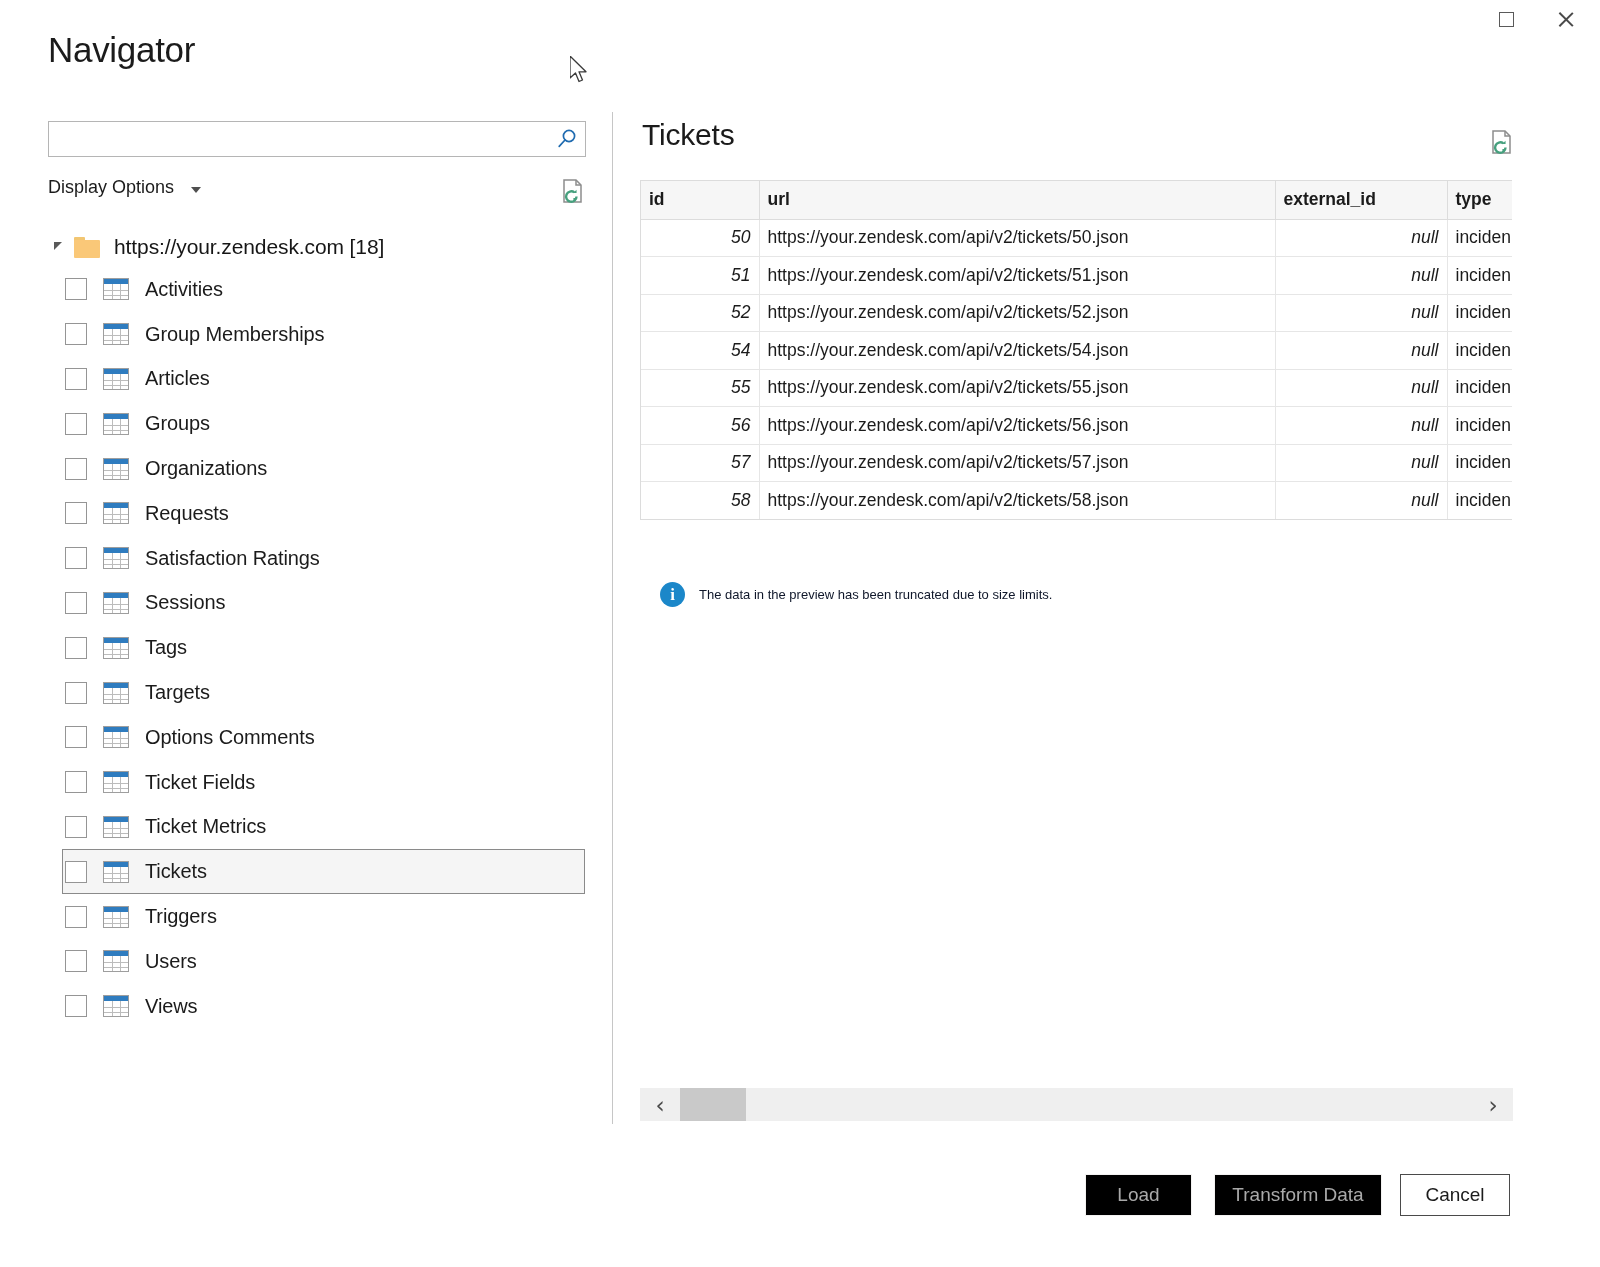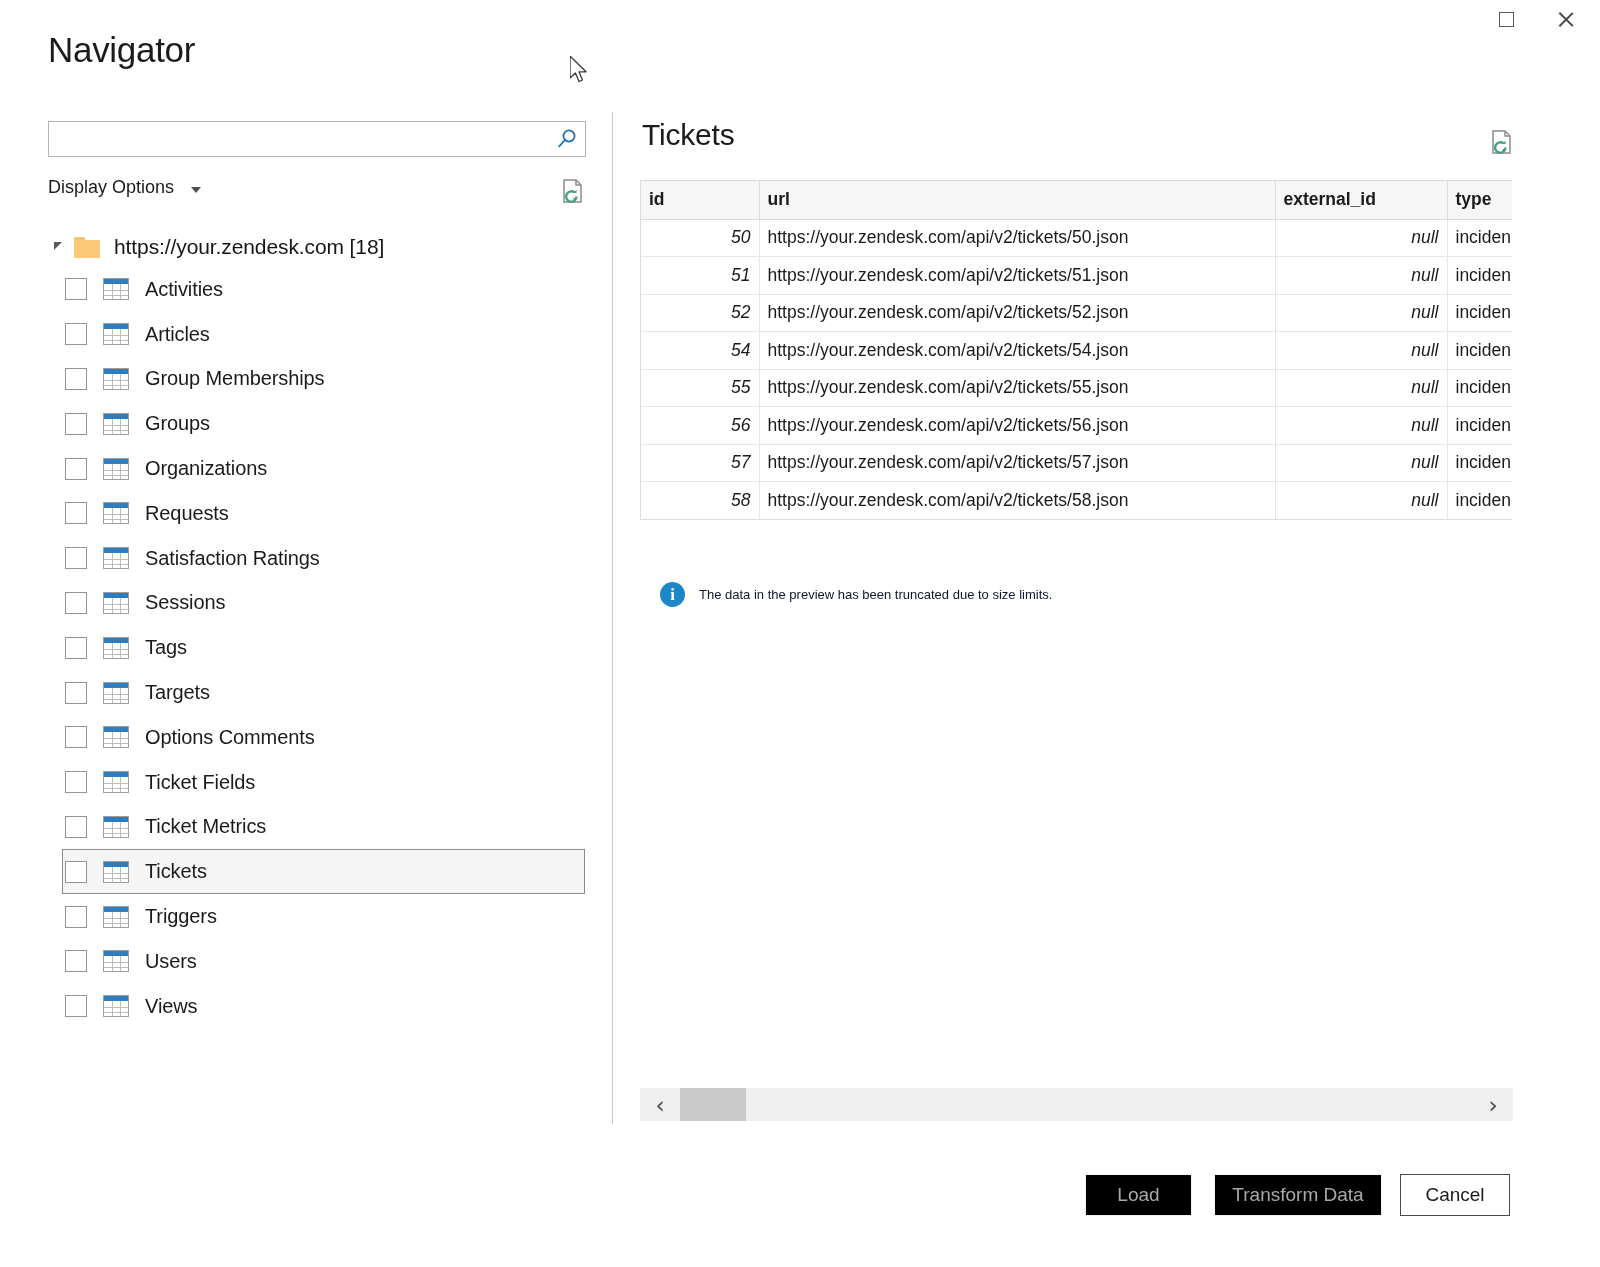--- a/index.html
+++ b/index.html
@@ -436,32 +436,32 @@
           </div>
           <div class="tree-item">
             <span class="chk"></span>
             <span class="tbl-icon">
               <span class="hdr"></span>
               <span class="v1"></span>
               <span class="v2"></span>
               <span class="h1"></span>
               <span class="h2"></span>
             </span>
+            <span class="tree-item-label">Group Memberships</span>
+          </div>
+          <div class="tree-item">
+            <span class="chk"></span>
+            <span class="tbl-icon">
+              <span class="hdr"></span>
+              <span class="v1"></span>
+              <span class="v2"></span>
+              <span class="h1"></span>
+              <span class="h2"></span>
+            </span>
             <span class="tree-item-label">Articles</span>
-          </div>
-          <div class="tree-item">
-            <span class="chk"></span>
-            <span class="tbl-icon">
-              <span class="hdr"></span>
-              <span class="v1"></span>
-              <span class="v2"></span>
-              <span class="h1"></span>
-              <span class="h2"></span>
-            </span>
-            <span class="tree-item-label">Group Memberships</span>
           </div>
           <div class="tree-item">
             <span class="chk"></span>
             <span class="tbl-icon">
               <span class="hdr"></span>
               <span class="v1"></span>
               <span class="v2"></span>
               <span class="h1"></span>
               <span class="h2"></span>
             </span>

